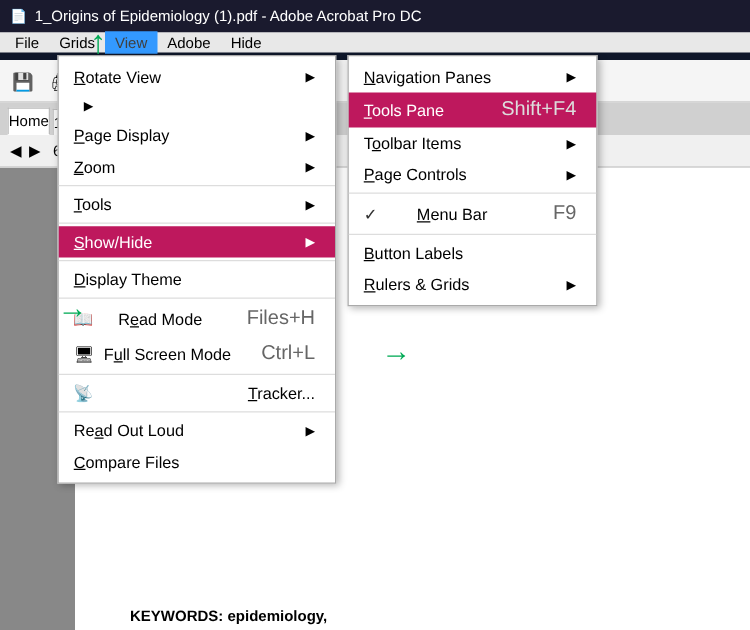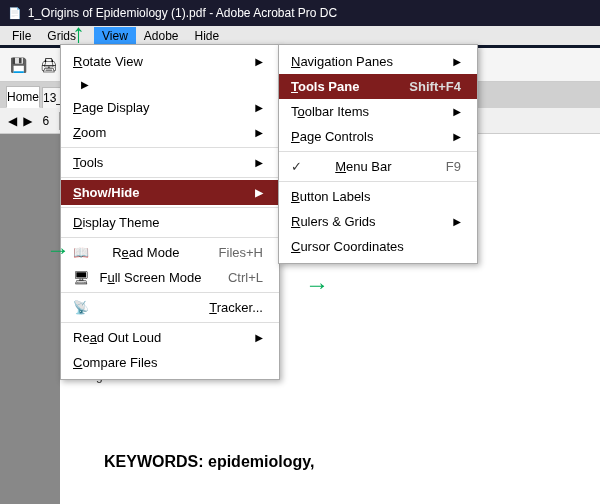--- a/index.html
+++ b/index.html
@@ -24,31 +24,30 @@
       font-size: 12px;
     }
 
     
     .menu-bar {
       background: #e8e8e8;
       height: 22px;
       display: flex;
       align-items: center;
       padding: 0 4px;
-      border-bottom: 3px solid #0f172a;
+      border-bottom: 6px solid #0f172a;
     }
     .menu-item {
       padding: 2px 8px;
       cursor: pointer;
       font-size: 12px;
     }
     .menu-item.active {
       background: #3399ff;
-      color: #000000;
-      margin-left: 10px;
+      color: #404040;
     }
 
     
     .toolbar {
       background: #f5f5f5;
       height: 34px;
       border-bottom: 1px solid #ccc;
       display: flex;
       align-items: center;
       padding: 0 6px;
@@ -77,21 +76,21 @@
       font-size: 12px;
       color: #333;
       margin-top: 8px;
       line-height: 1.6;
     }
 
     
     .dropdown-container {
       position: absolute;
       top: 44px;
-      left: 60px;
+      left: 46px;
       z-index: 100;
     }
 
     .dropdown-menu {
       background: #fff;
       border: 1px solid #aaa;
       box-shadow: 2px 2px 6px rgba(0,0,0,0.3);
       min-width: 220px;
       padding: 4px 0;
     }
@@ -99,28 +98,27 @@
     .dropdown-item {
       display: flex;
       align-items: center;
       justify-content: space-between;
       padding: 5px 16px 5px 12px;
       cursor: pointer;
       font-size: 13px;
       white-space: nowrap;
     }
     .dropdown-item.highlighted {
-      background: #7f1d1d;
+      background: #be185d;
       color: white;
-      font-weight: bold;
     }
     .dropdown-item .shortcut {
       margin-left: 24px;
       color: #666;
-      font-size: 13px;
+      font-size: 16px;
     }
     .dropdown-item.highlighted .shortcut { color: #ddd; }
     .dropdown-item .arrow {
       margin-left: 8px;
       font-size: 10px;
     }
     .dropdown-item .icon-area {
       width: 20px;
       display: inline-block;
       margin-right: 4px;
@@ -217,21 +215,21 @@
       <div>history</div>
       <div>relation</div>
       <div>on "pr</div>
       <div>then d</div>
       <div>to the</div>
       <div>except</div>
       <div>al tren</div>
       <div>ergence</div>
       <div>uring t</div>
     </div>
-    <div style="position:absolute; bottom:33px; left:76px; font-size:16px; font-weight:bold;padding-left:28px;">KEYWORDS: epidemiology,</div>
+    <div style="position:absolute; bottom:4px; left:76px; font-size:12px; font-weight:bold;padding-left:28px;">KEYWORDS: epidemiology,</div>
   </div>
 </div>
 
 <div class="dropdown-container">
   <div class="dropdown-menu">
     <div class="dropdown-item">
       <span><span class="underline-char">R</span>otate View</span>
       <span class="arrow">▶</span>
     </div>
     <div class="dropdown-item">
@@ -311,23 +309,20 @@
       <span class="shortcut">F9</span>
     </div>
     <div style="border-top:1px solid #ddd; margin: 2px 0;"></div>
     <div class="dropdown-item">
       <span><span class="underline-char">B</span>utton Labels</span>
     </div>
     <div class="dropdown-item">
       <span><span class="underline-char">R</span>ulers &amp; Grids</span>
       <span class="arrow">▶</span>
     </div>
-    <div class="dropdown-item">
-      <span><span class="underline-char">C</span>ursor Coordinates</span>
-    </div>
   </div>
 </div>
 
 <div style="position:absolute; top:20px; left:72px; z-index:200; color:#00aa55; font-size:26px; font-weight:bold; line-height:1;">↑</div>
 
 <div style="position:absolute; top:233px; left:46px; z-index:200; color:#00aa55; font-size:24px; font-weight:bold;">→</div>
 
 <div style="position:absolute; top:268px; left:305px; z-index:200; color:#00aa55; font-size:24px; font-weight:bold;">→</div>
 
 </body></html>

